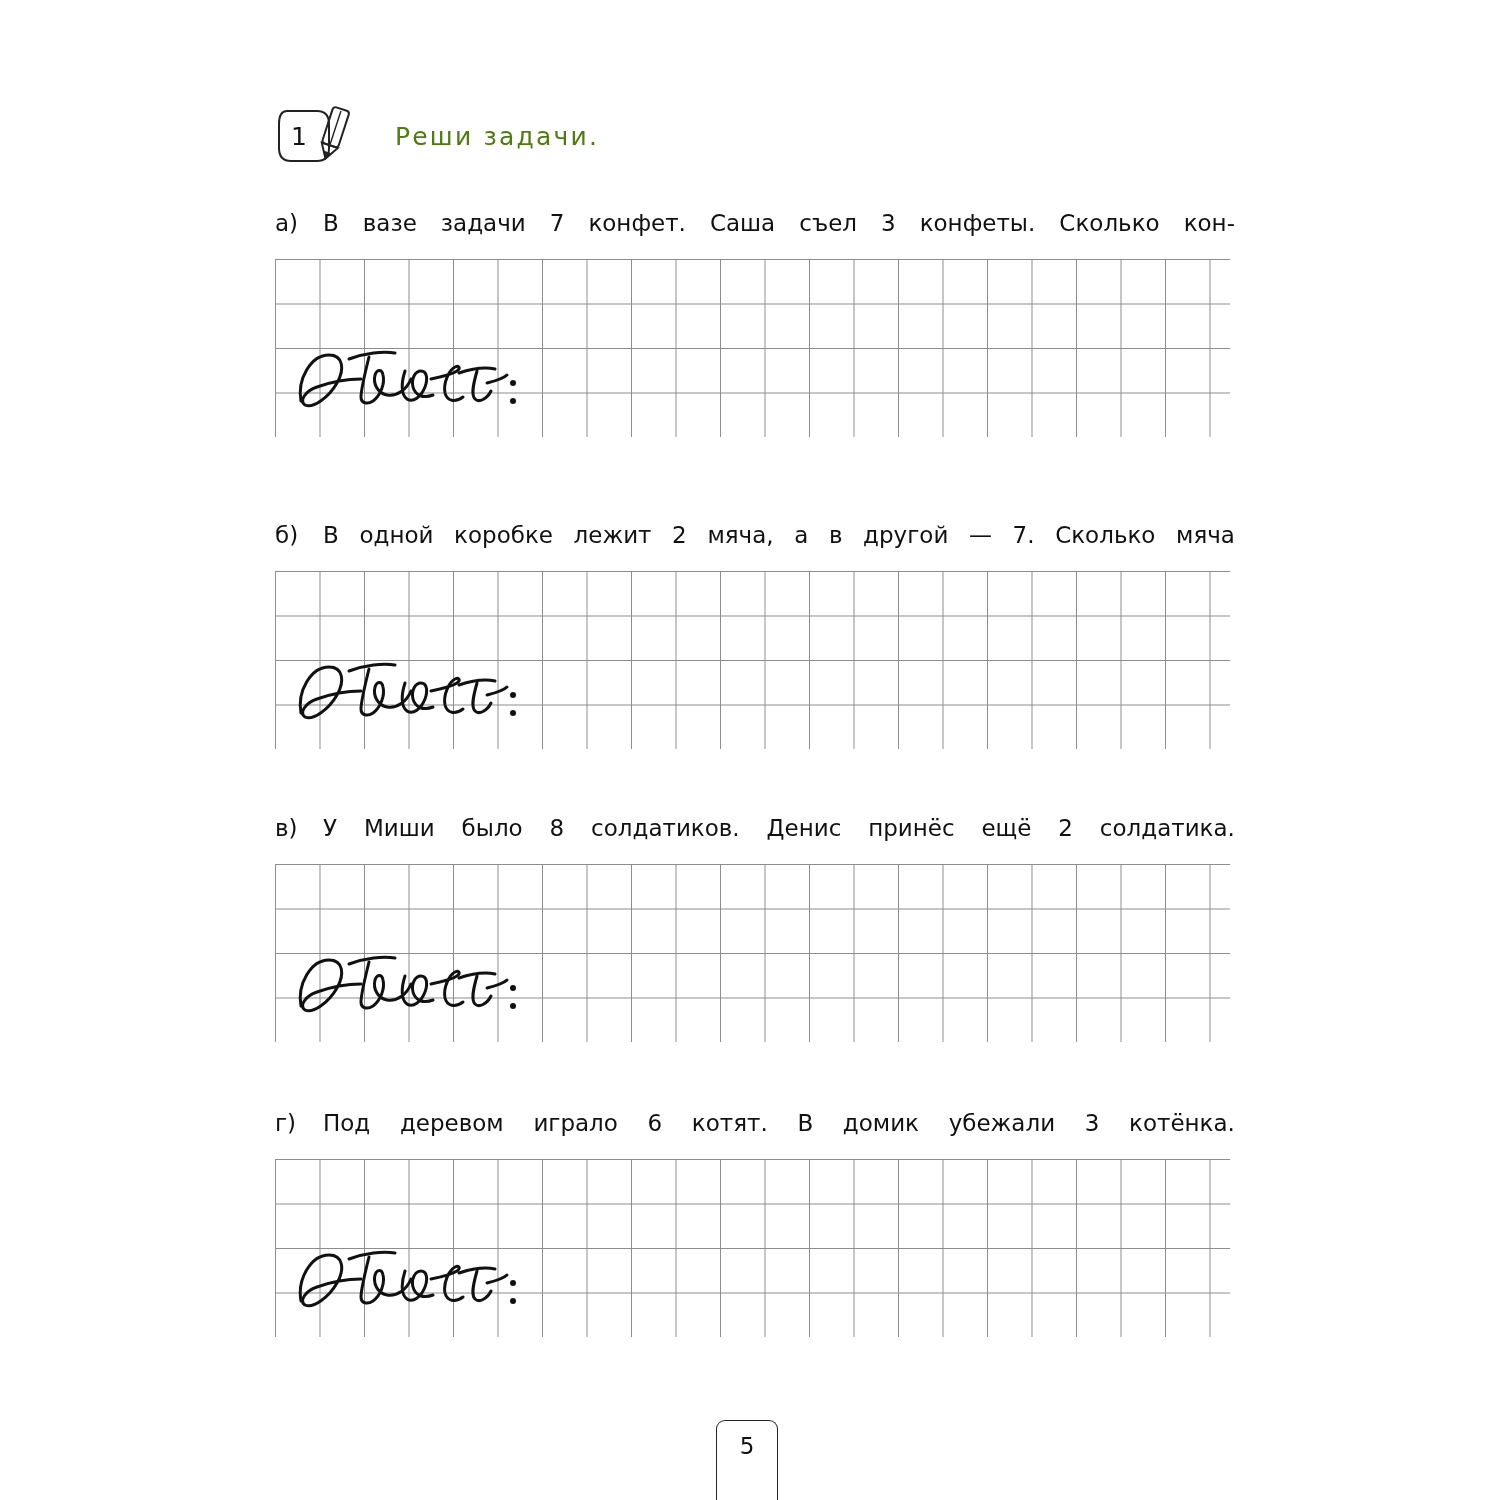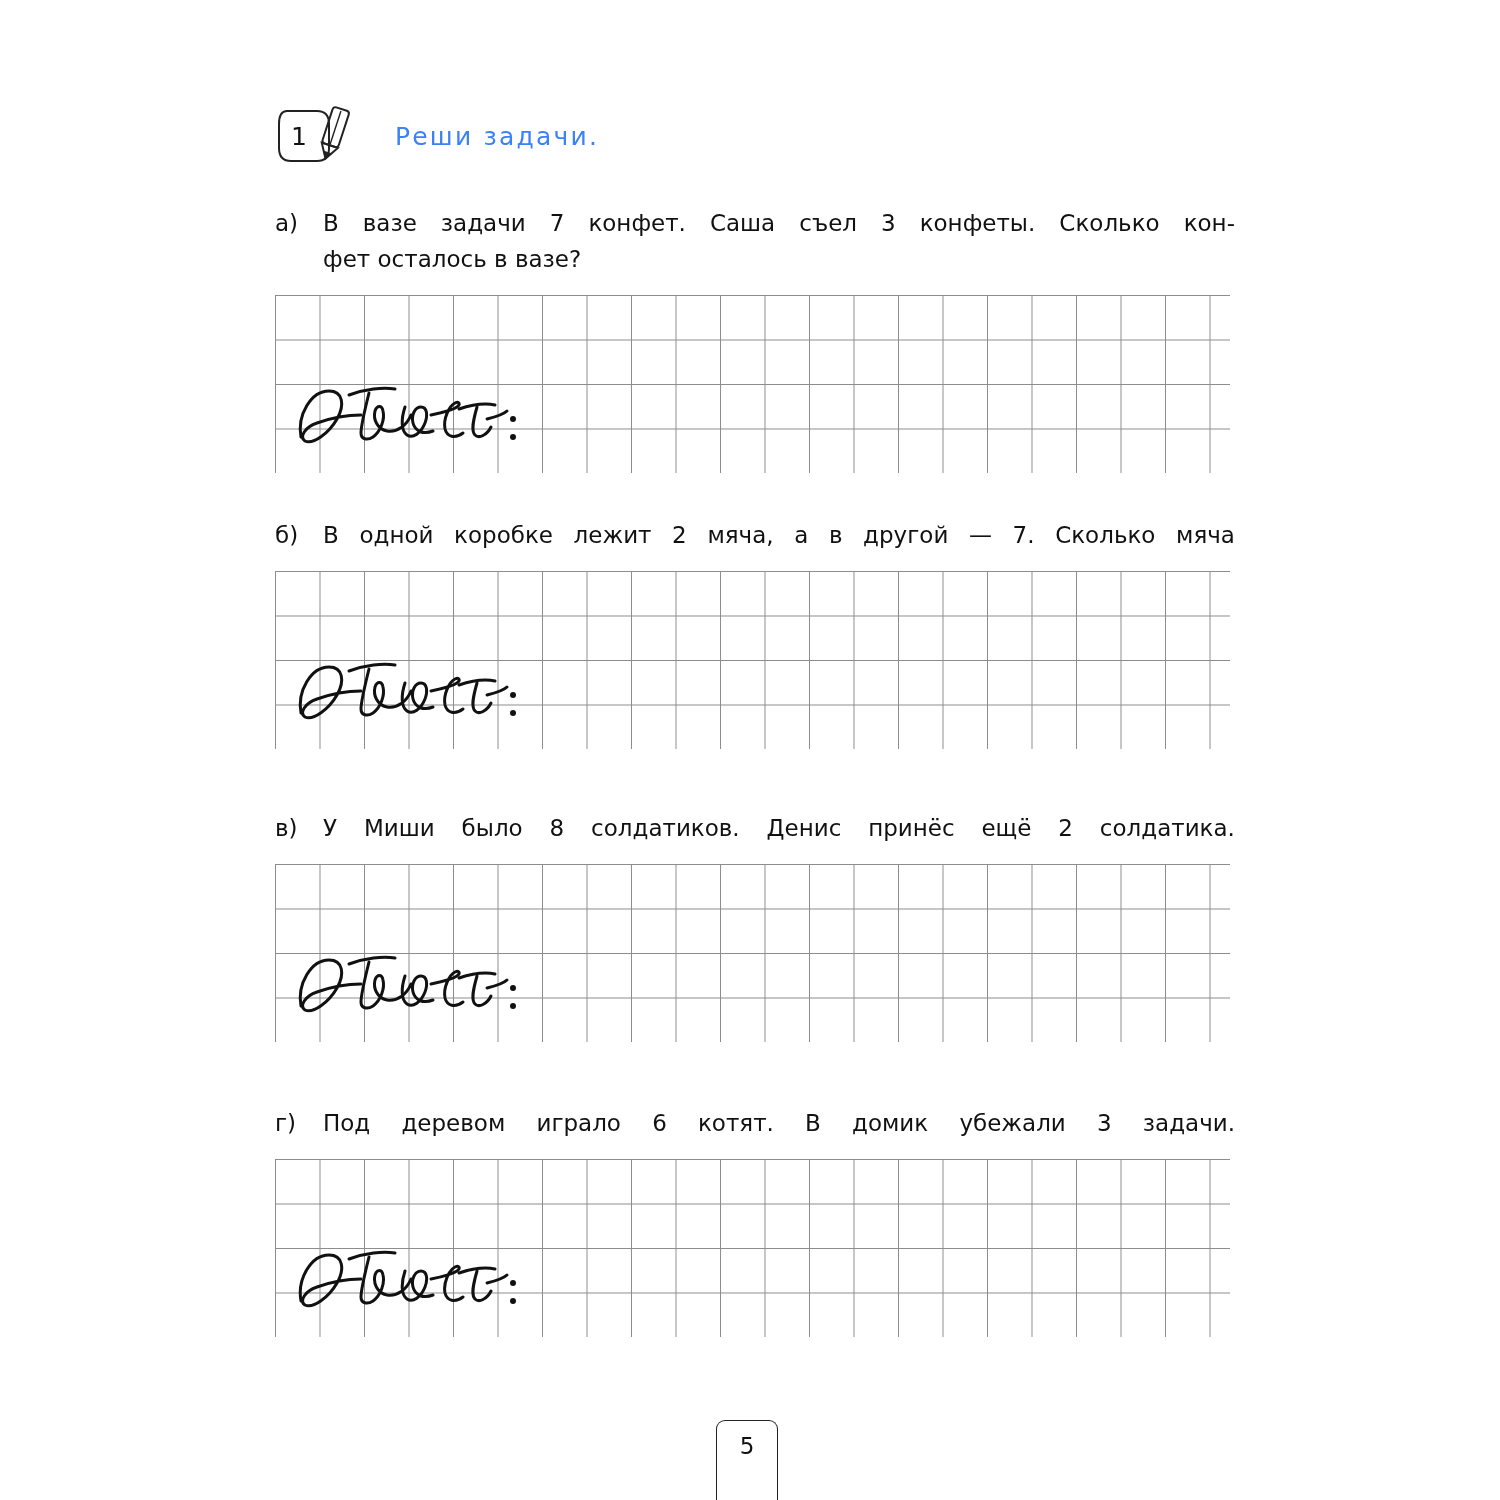--- a/index.html
+++ b/index.html
@@ -57,21 +57,21 @@
     left: 36px;
     top: -4px;
     width: 46px;
     height: 56px;
   }
   .instruction {
     margin-left: 62px;
     font-size: 25px;
     letter-spacing: 2.2px;
     white-space: nowrap;
-    color: #3b82f6;
+    color: #4d7c0f;
   }
 
   
   .problem {
     position: absolute;
     left: 275px;
     width: 960px;
   }
   .problem .ptext {
     display: flex;
@@ -182,21 +182,20 @@
           <span>задачи</span>
           <span>7</span>
           <span>конфет.</span>
           <span>Саша</span>
           <span>съел</span>
           <span>3</span>
           <span>конфеты.</span>
           <span>Сколько</span>
           <span>кон-</span>
         </div>
-        <div class="pline">фет  осталось  в  вазе?</div>
       </div>
     </div>
     <div class="grid-area">
       <div class="grid-bg"></div>
       <div class="answer-word">
         <svg width="230" height="80" viewBox="0 0 230 80" xmlns="http://www.w3.org/2000/svg">
           <g fill="none" stroke="#111" stroke-width="3" stroke-linecap="round" stroke-linejoin="round">
             <path d="M10 58 C6 36 20 12 38 12 C52 12 54 26 46 40 C38 54 22 66 14 62 C8 58 14 48 26 44 C40 39 58 36 70 36"></path>
             <path d="M58 16 C74 10 92 8 104 10"></path>
             <path d="M78 14 C74 30 70 46 70 54 C70 60 76 62 82 58 C90 52 94 40 92 32 C91 26 86 26 84 32 C82 40 86 50 96 52 C106 54 116 46 120 36"></path>
@@ -301,21 +300,21 @@
         <div class="pline justified">
           <span>Под</span>
           <span>деревом</span>
           <span>играло</span>
           <span>6</span>
           <span>котят.</span>
           <span>В</span>
           <span>домик</span>
           <span>убежали</span>
           <span>3</span>
-          <span>задачи.</span>
+          <span>котёнка.</span>
         </div>
       </div>
     </div>
     <div class="grid-area">
       <div class="grid-bg"></div>
       <div class="answer-word">
         <svg width="230" height="80" viewBox="0 0 230 80" xmlns="http://www.w3.org/2000/svg">
           <g fill="none" stroke="#111" stroke-width="3" stroke-linecap="round" stroke-linejoin="round">
             <path d="M10 58 C6 36 20 12 38 12 C52 12 54 26 46 40 C38 54 22 66 14 62 C8 58 14 48 26 44 C40 39 58 36 70 36"></path>
             <path d="M58 16 C74 10 92 8 104 10"></path>

